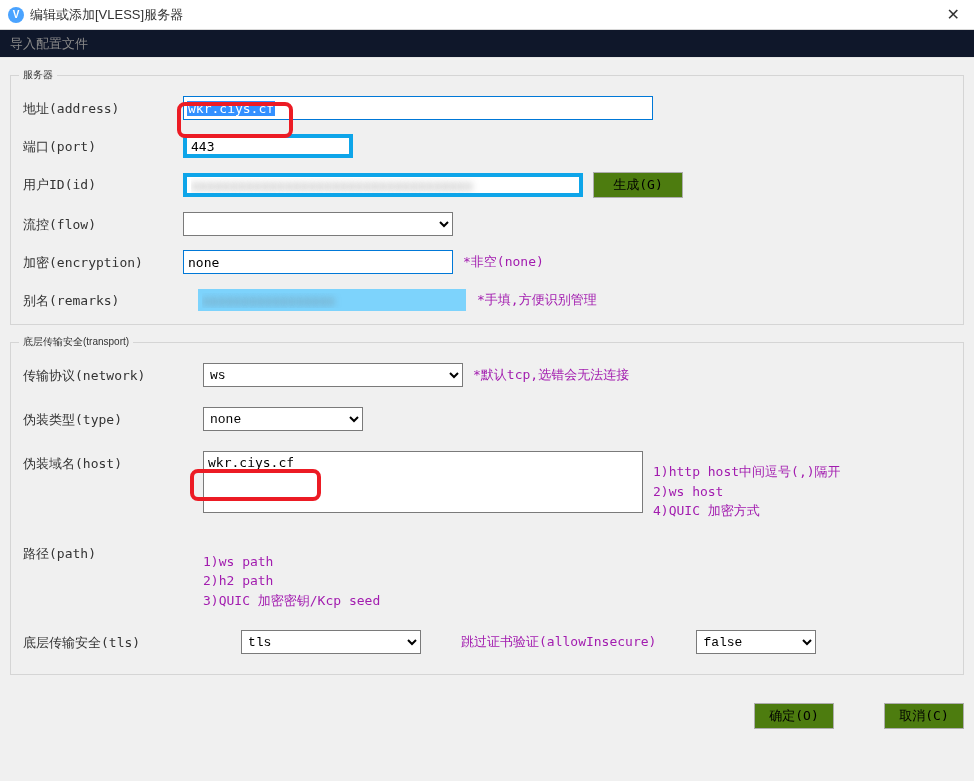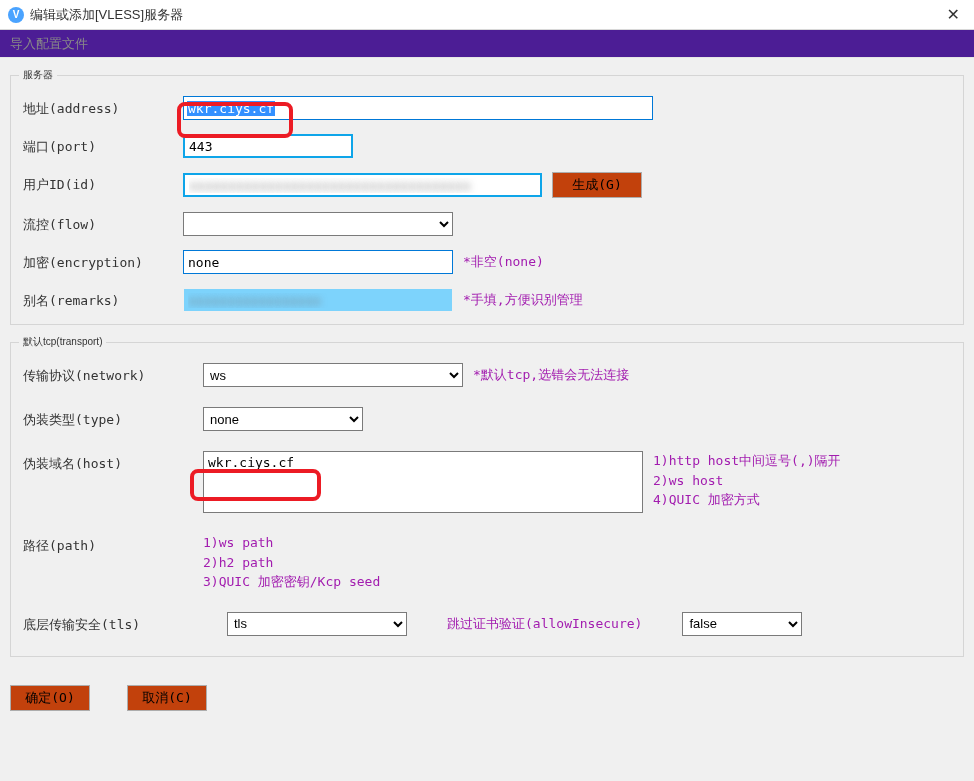--- a/index.html
+++ b/index.html
@@ -31,21 +31,21 @@
       color: #fff; font-size: 10px; font-weight: bold;
     }
     .titlebar .title { flex: 1; font-size: 13px; }
     .titlebar .close {
       font-size: 16px; cursor: pointer; padding: 0 6px;
       font-family: Arial, sans-serif;
     }
     
     .menubar {
       height: 28px;
-      background: #4c1d95;
+      background: #0f172a;
       display: flex; align-items: center;
       padding: 0 10px;
       color: #888;
       border-bottom: 1px solid #e6e6e6;
     }
     
     .content { padding: 10px 10px 0 10px; }
     fieldset {
       border: 1px solid #d5d5d5;
       padding: 14px 12px 12px 12px;
@@ -56,73 +56,73 @@
       font-size: 10px;
       padding: 0 4px;
       color: #333;
       margin-left: -4px;
     }
     .row {
       display: flex;
       align-items: flex-start;
       margin-bottom: 14px;
     }
-    .row:last-child { margin-bottom: 0; }
+    .row:last-child { margin-bottom: 0; gap: 14px; }
     .label {
       width: 160px;
       padding-top: 4px;
       font-family: "SimSun", monospace;
       font-size: 13px;
     }
     .controls {
       display: flex;
       align-items: center;
       gap: 10px;
       flex-wrap: wrap;
     }
     input[type="text"] {
       height: 24px;
-      border: 2px solid #0ea5e9;
+      border: 4px solid #0ea5e9;
       padding: 0 4px;
       font-size: 13px;
       background: #fff;
       font-family: "SimSun", monospace;
     }
     select {
       height: 24px;
       border: 1px solid #7a7a7a;
       background: #fff;
       font-size: 13px;
       padding: 0 2px;
-      font-family: Liberation Sans, sans-serif;
+      font-family: Liberation Mono, monospace;
     }
     textarea {
       border: 1px solid #7a7a7a;
       padding: 3px 4px;
       font-size: 13px;
       background: #fff;
       font-family: "SimSun", monospace;
       resize: none;
     }
     .blurred {
       color: transparent;
       text-shadow: 0 0 7px rgba(120,120,120,0.9);
       user-select: none;
     }
     .hint {
       font-family: "SimSun", monospace;
       font-size: 13px;
       color: #a21caf;
       line-height: 1.5;
     }
-    .hint-block { display: flex; flex-direction: column; }
+    .hint-block { display: flex; flex-direction: column; margin-top: 11px; }
     .btn {
       height: 26px;
       min-width: 80px;
-      background: #c2410c;
+      background: #4d7c0f;
       border: 1px solid #adadad;
       font-size: 13px;
       cursor: pointer;
       padding: 0 12px;
       font-family: "SimSun", monospace;
     }
     
     .highlight-box {
       position: absolute;
       border: 4px solid #ec1b24;
@@ -135,22 +135,22 @@
     .addr-selected {
       background: #3390ff;
       color: #fff;
       font-family: "SimSun", monospace;
       font-size: 13px;
       padding: 0 1px;
     }
     
     .footer {
       display: flex;
-      justify-content: flex-start;
-      gap: 37px;
+      justify-content: flex-end;
+      gap: 50px;
       padding: 18px 0 10px 0;
     }
     .focus-border { border: 1px solid #0078d7 !important; }
     .transport-fieldset .row { margin-bottom: 20px; }
     .transport-fieldset .label { width: 180px; }
   </style>
 </head>
 <body>
 
 <div class="titlebar">
@@ -181,21 +181,21 @@
     <div class="row">
       <div class="label">端口(port)</div>
       <div class="controls">
         <input type="text" style="width: 170px;" value="443">
       </div>
     </div>
 
     <div class="row">
       <div class="label">用户ID(id)</div>
       <div class="controls">
-        <input type="text" class="blurred" style="width: 359px;" value="xxxxxxxxxxxxxxxxxxxxxxxxxxxxxxxxxxxx">
+        <input type="text" class="blurred" style="width: 400px;" value="xxxxxxxxxxxxxxxxxxxxxxxxxxxxxxxxxxxx">
         <button class="btn" style="min-width:90px">生成(G)</button>
       </div>
     </div>
 
     <div class="row">
       <div class="label">流控(flow)</div>
       <div class="controls">
         <select style="width:270px">
           <option></option>
         </select>
@@ -213,21 +213,21 @@
     <div class="row">
       <div class="label">别名(remarks)</div>
       <div class="controls">
         <input type="text" class="blurred" style="width: 270px; border: 1px solid rgb(240, 240, 240); background: #7dd3fc;" value="xxxxxxxxxxxxxxxxx">
         <span class="hint">*手填,方便识别管理</span>
       </div>
     </div>
   </fieldset>
 
   <fieldset class="transport-fieldset">
-    <legend>默认tcp(transport)</legend>
+    <legend>底层传输安全(transport)</legend>
 
     <div class="row">
       <div class="label">传输协议(network)</div>
       <div class="controls">
         <select style="width:260px">
           <option>ws</option>
         </select>
         <span class="hint">*默认tcp,选错会无法连接</span>
       </div>
     </div>

